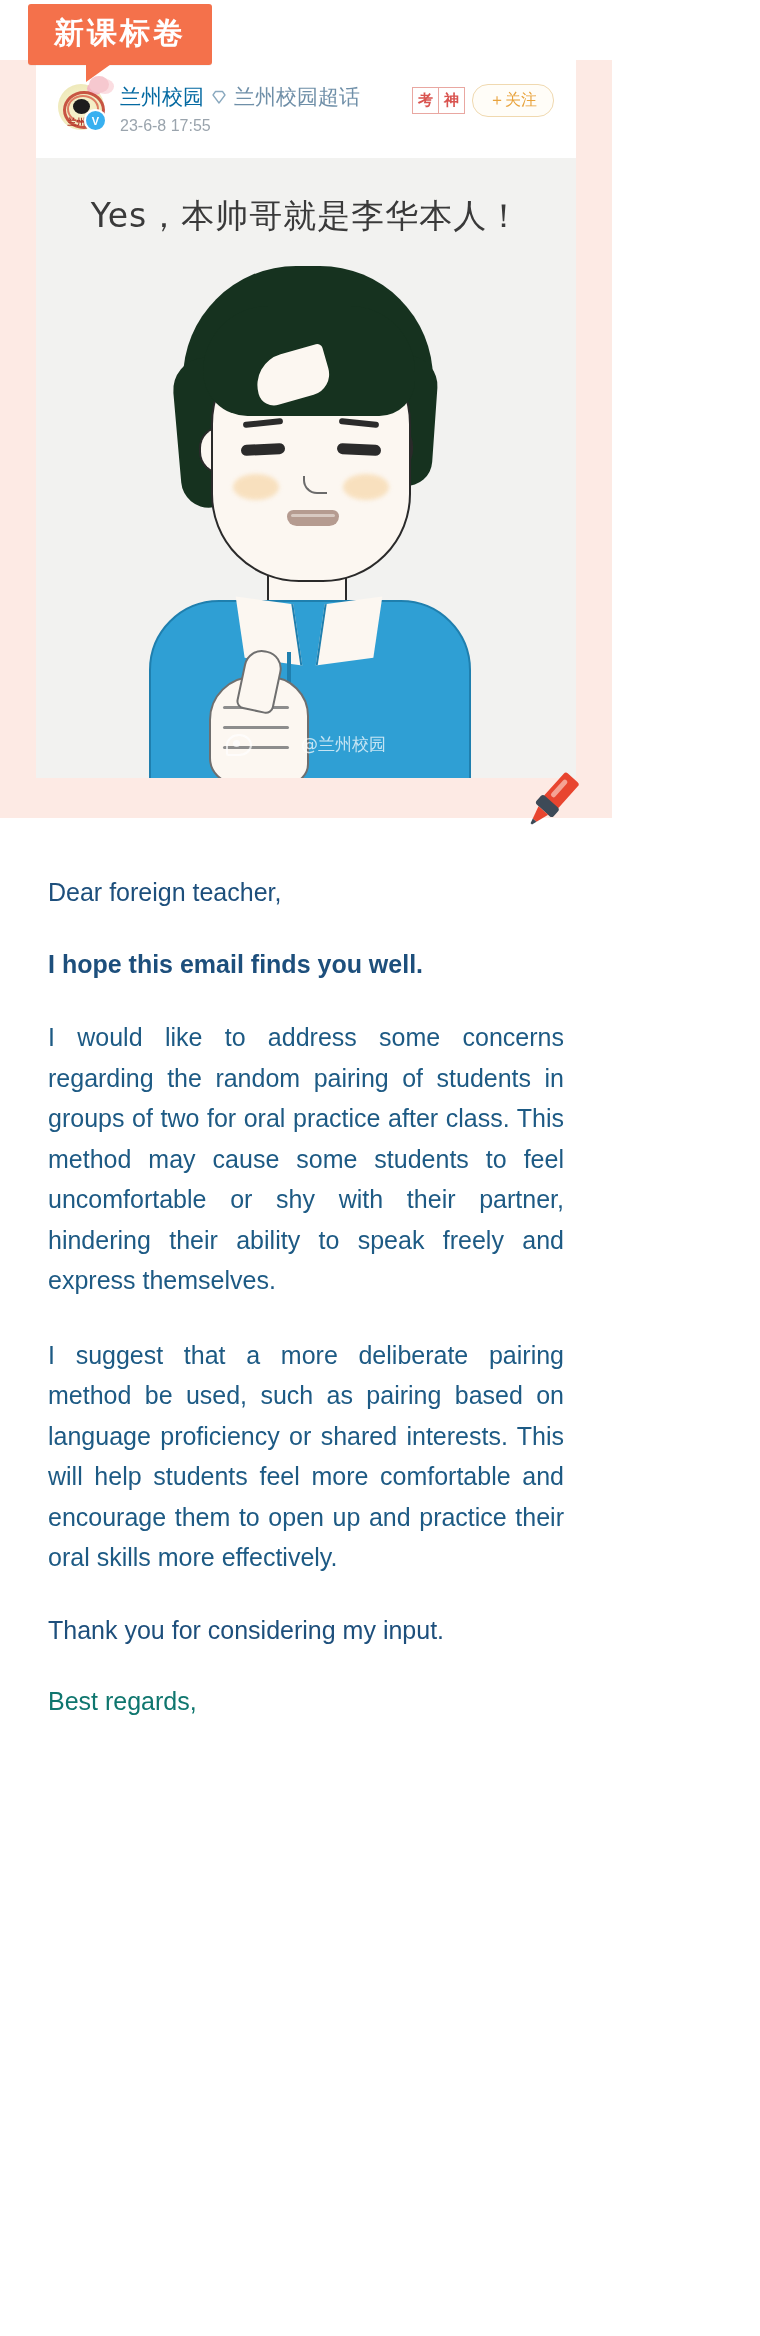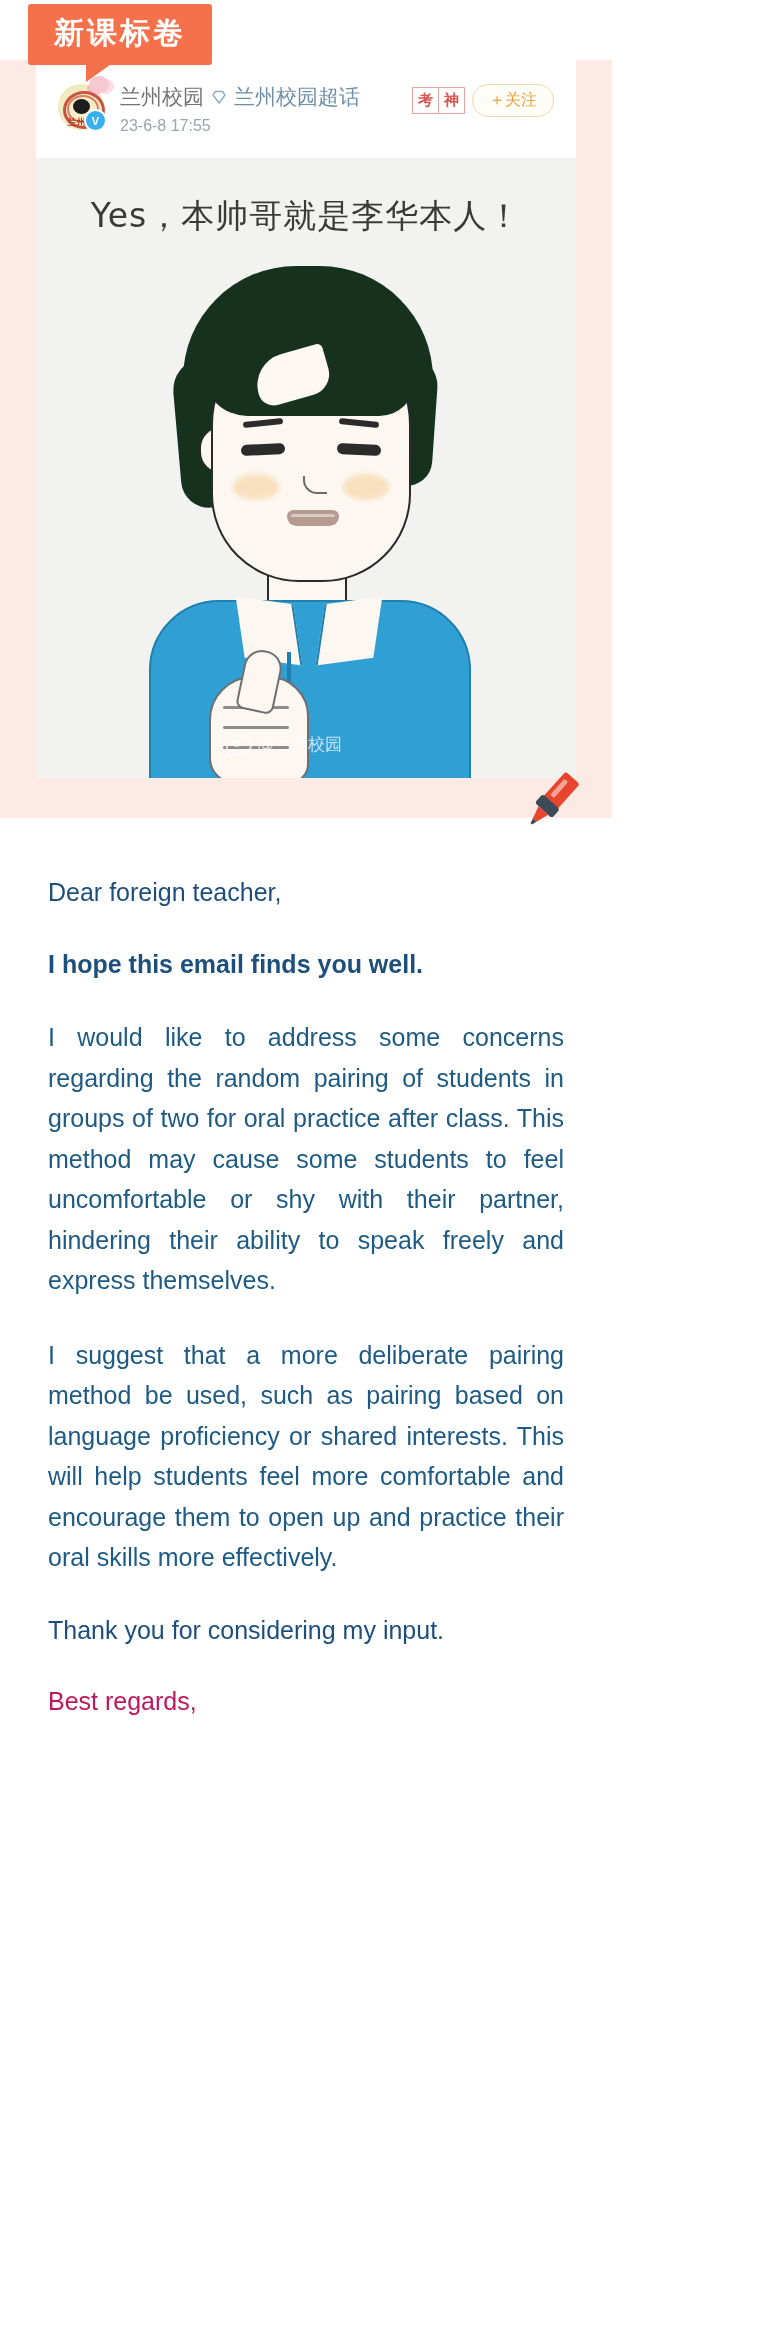--- a/index.html
+++ b/index.html
@@ -103,21 +103,21 @@
   .vbadge{
     position:absolute;right:-3px;bottom:-2px;
     width:19px;height:19px;border-radius:50%;
     background:#38b0f0;border:2px solid #ffffff;
     color:#fff;font-size:11px;font-weight:bold;
     display:flex;align-items:center;justify-content:center;
     font-family:"Liberation Sans",sans-serif;
   }
   .head-text{margin-left:16px;padding-top:2px;}
   .name-row{display:flex;align-items:center;font-size:21px;line-height:1.2;}
-  .uname{color:#737373;}
+  .uname{color:#0369a1;}
   .diamond{
     display:inline-block;width:16px;height:16px;margin:0 7px;
     position:relative;
   }
   .diamond svg{display:block;}
   .supertopic{color:#6f8fa8;}
   .time{
     color:#9aa4ad;font-size:16px;margin-top:8px;
     font-family:"Liberation Sans",sans-serif;
   }
@@ -279,20 +279,21 @@
   .thumb{
     position:absolute;left:150px;top:402px;width:34px;height:58px;
     background:#fcf7f1;border:2px solid #6f6f6f;border-radius:18px 18px 8px 8px;
     z-index:6;transform:rotate(12deg);
   }
   .watermark{
     position:absolute;left:190px;bottom:22px;z-index:9;
     display:flex;align-items:center;
     color:#ffffff;opacity:.72;font-size:17px;
     font-family:"DejaVu Sans","Liberation Sans",sans-serif;
+    gap:44px;
   }
   .wm-eye{
     width:22px;height:18px;margin-right:5px;
     border:2px solid #ffffff;border-radius:50% 50% 50% 10%;
     position:relative;
   }
   .wm-eye:after{
     content:"";position:absolute;left:5px;top:4px;width:7px;height:7px;
     border-radius:50%;background:#ffffff;
   }
@@ -317,21 +318,21 @@
   .l-line.bold{font-weight:bold;}
   .l-para{
     color:#1d5a84;
     font-size:25px;
     line-height:1.62;
     margin:0 0 34px 0;
     text-align:justify;
     text-align-last:left;
     font-family:"Liberation Sans","DejaVu Sans",sans-serif;
   }
-  .l-sign{margin:0;color:#be185d;font-size:25px;line-height:1.5;}
+  .l-sign{margin:0;color:#0f766e;font-size:25px;line-height:1.5;}
   .tight{margin-bottom:0;}
 </style>
 </head>
 <body>
 
 <div class="page">
 
   <div class="tag-wrap">
     <div class="tag">新课标卷</div>
     <div class="tag-tail"></div>

